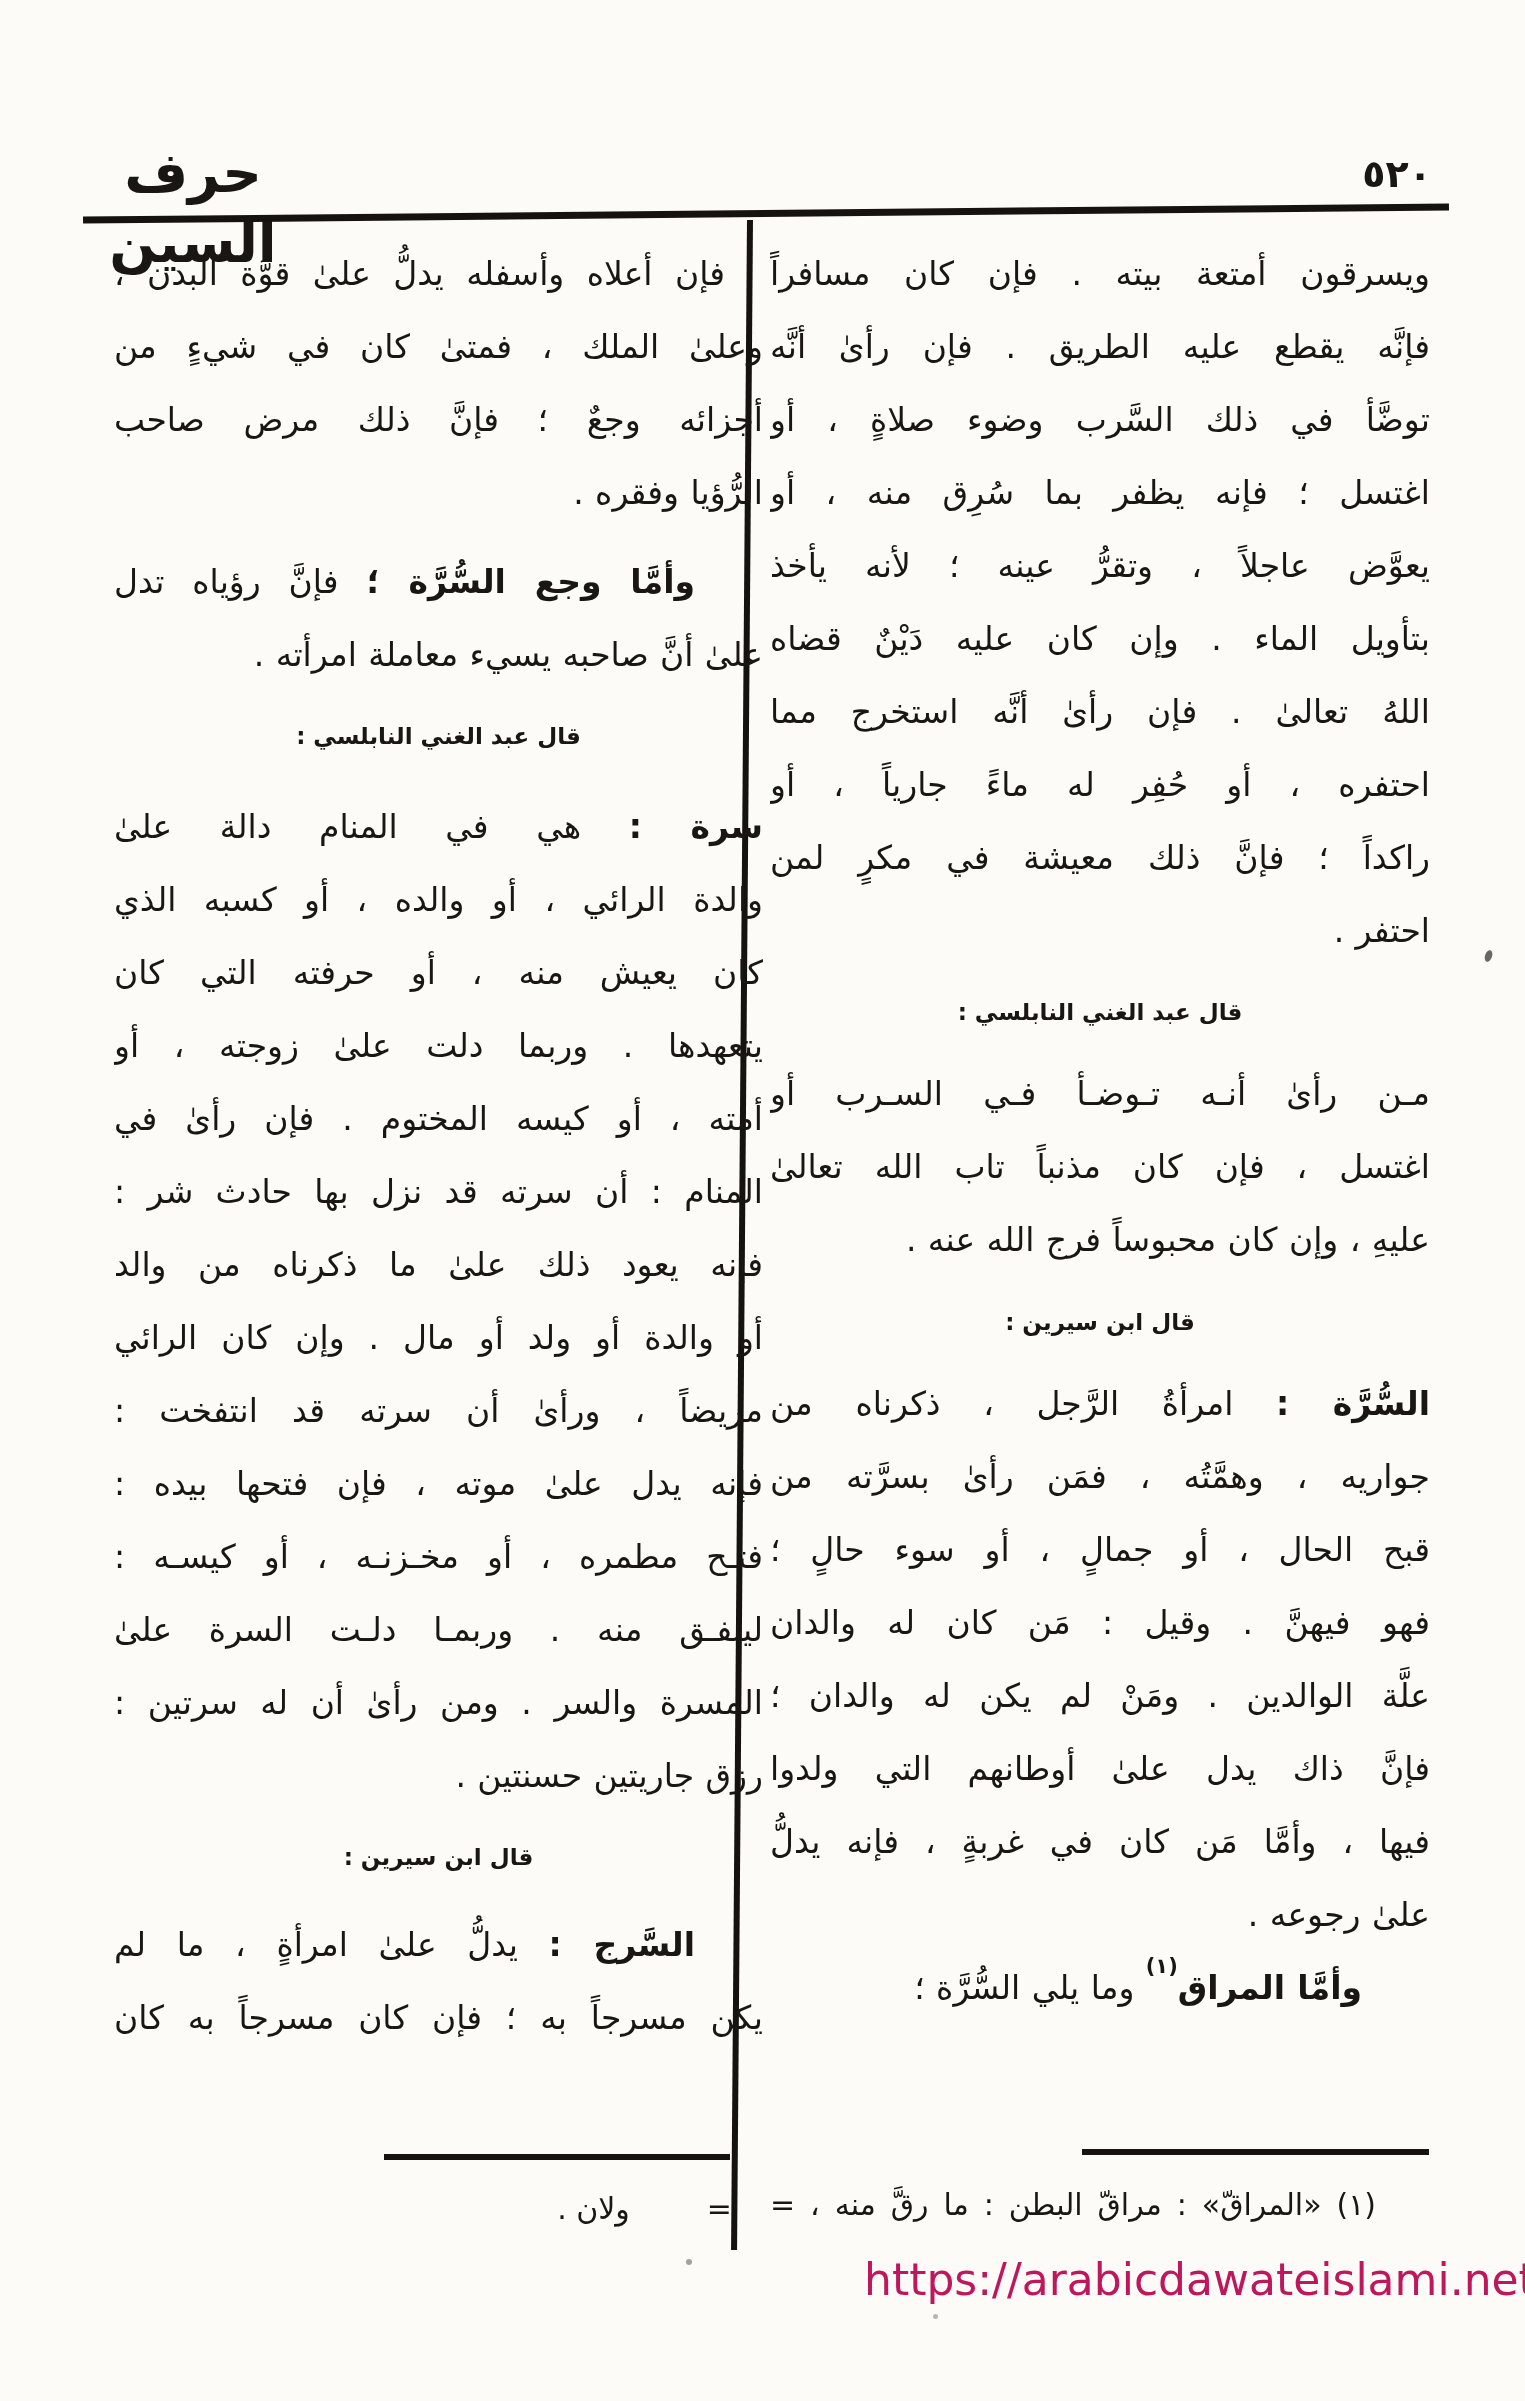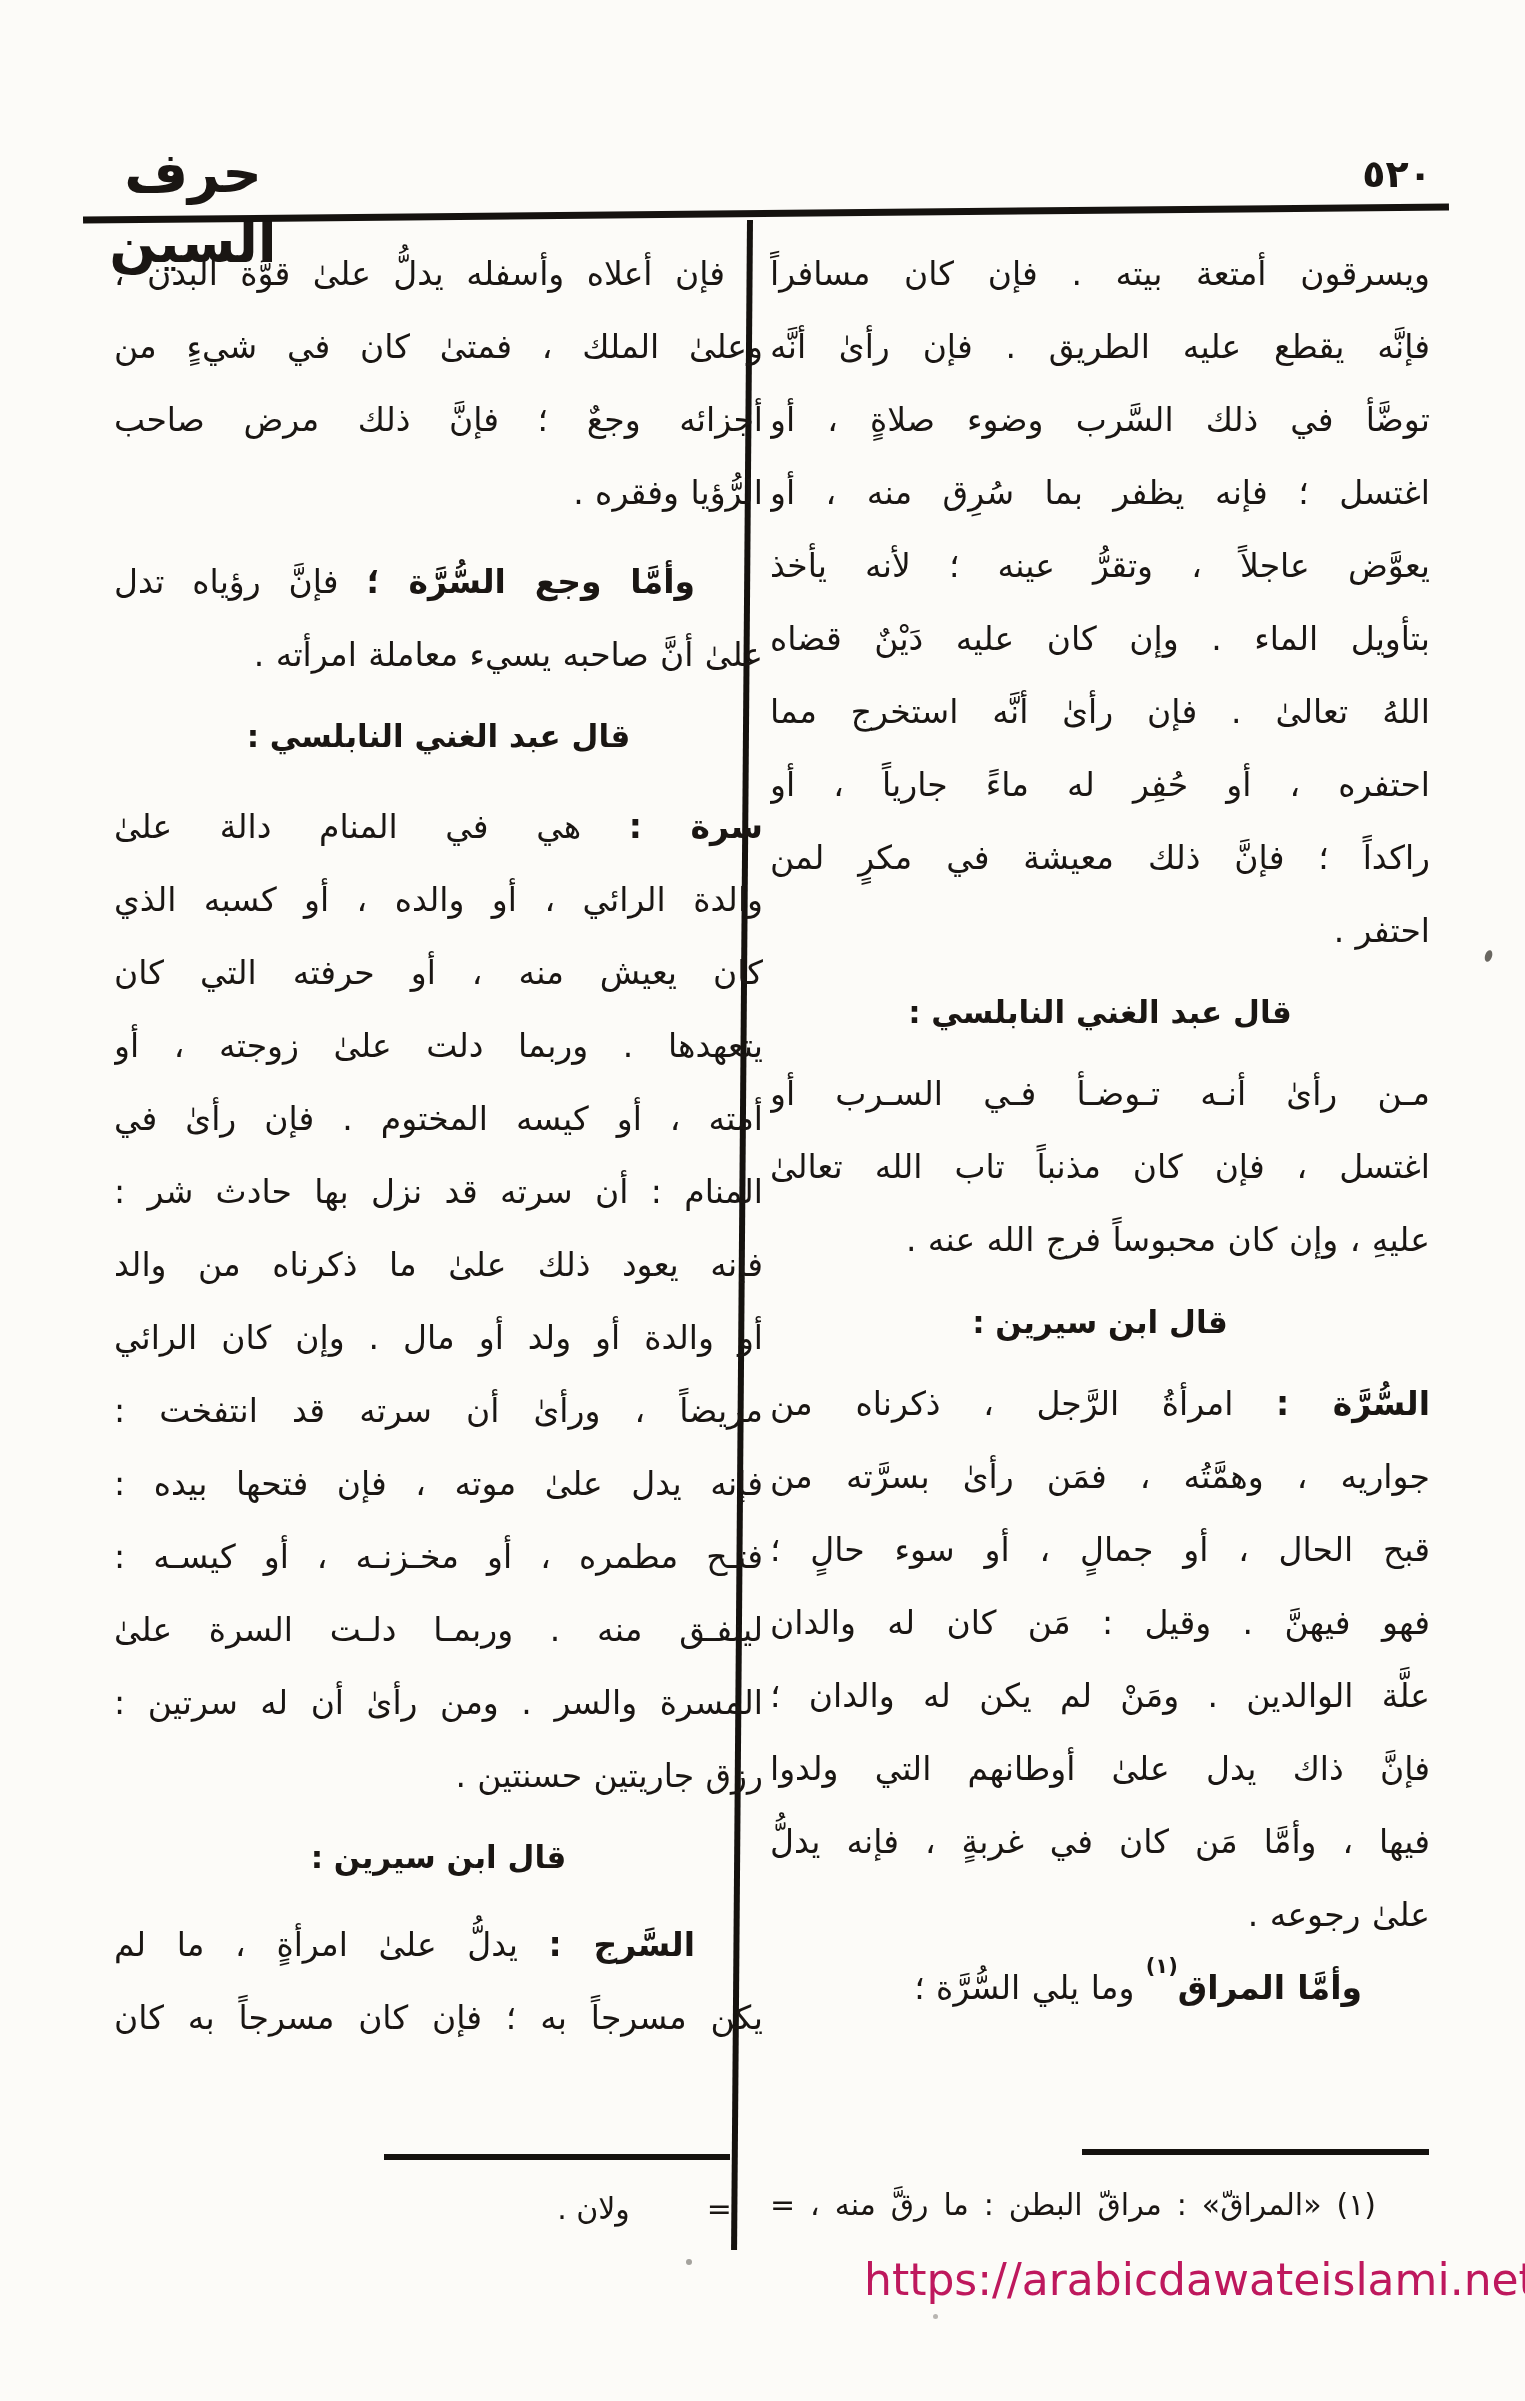--- a/index.html
+++ b/index.html
@@ -37,21 +37,21 @@
     height:73px;line-height:73px;font-size:33px;
     text-align:justify;text-align-last:justify;
     overflow:hidden;word-spacing:0.9px;
   }
   .end{text-align-last:right;}
   .indent{padding-right:68px;}
   .indent-sm{padding-right:38px;}
   .mt-para{margin-top:15.7px;}
   .heading{
     height:80px;line-height:80px;margin:5.2px 0;
-    font-size:31px;font-weight:bold;
+    font-size:23px;font-weight:bold;
     text-align:center;text-align-last:center;
   }
   .heading.gap-after{margin-bottom:14px;}
   .heading.gap-after-sm{margin-bottom:10.5px;}
   .lead{font-weight:bold;}
   sup.fn-ref{font-size:21px;line-height:0;vertical-align:26px;font-weight:bold;}
   
   .fn-sep{position:absolute;height:6.1px;background:#15120f;}
   .fn-sep-right{left:1082px;top:2149px;width:347px;}
   .fn-sep-left{left:384px;top:2154px;width:346px;}

